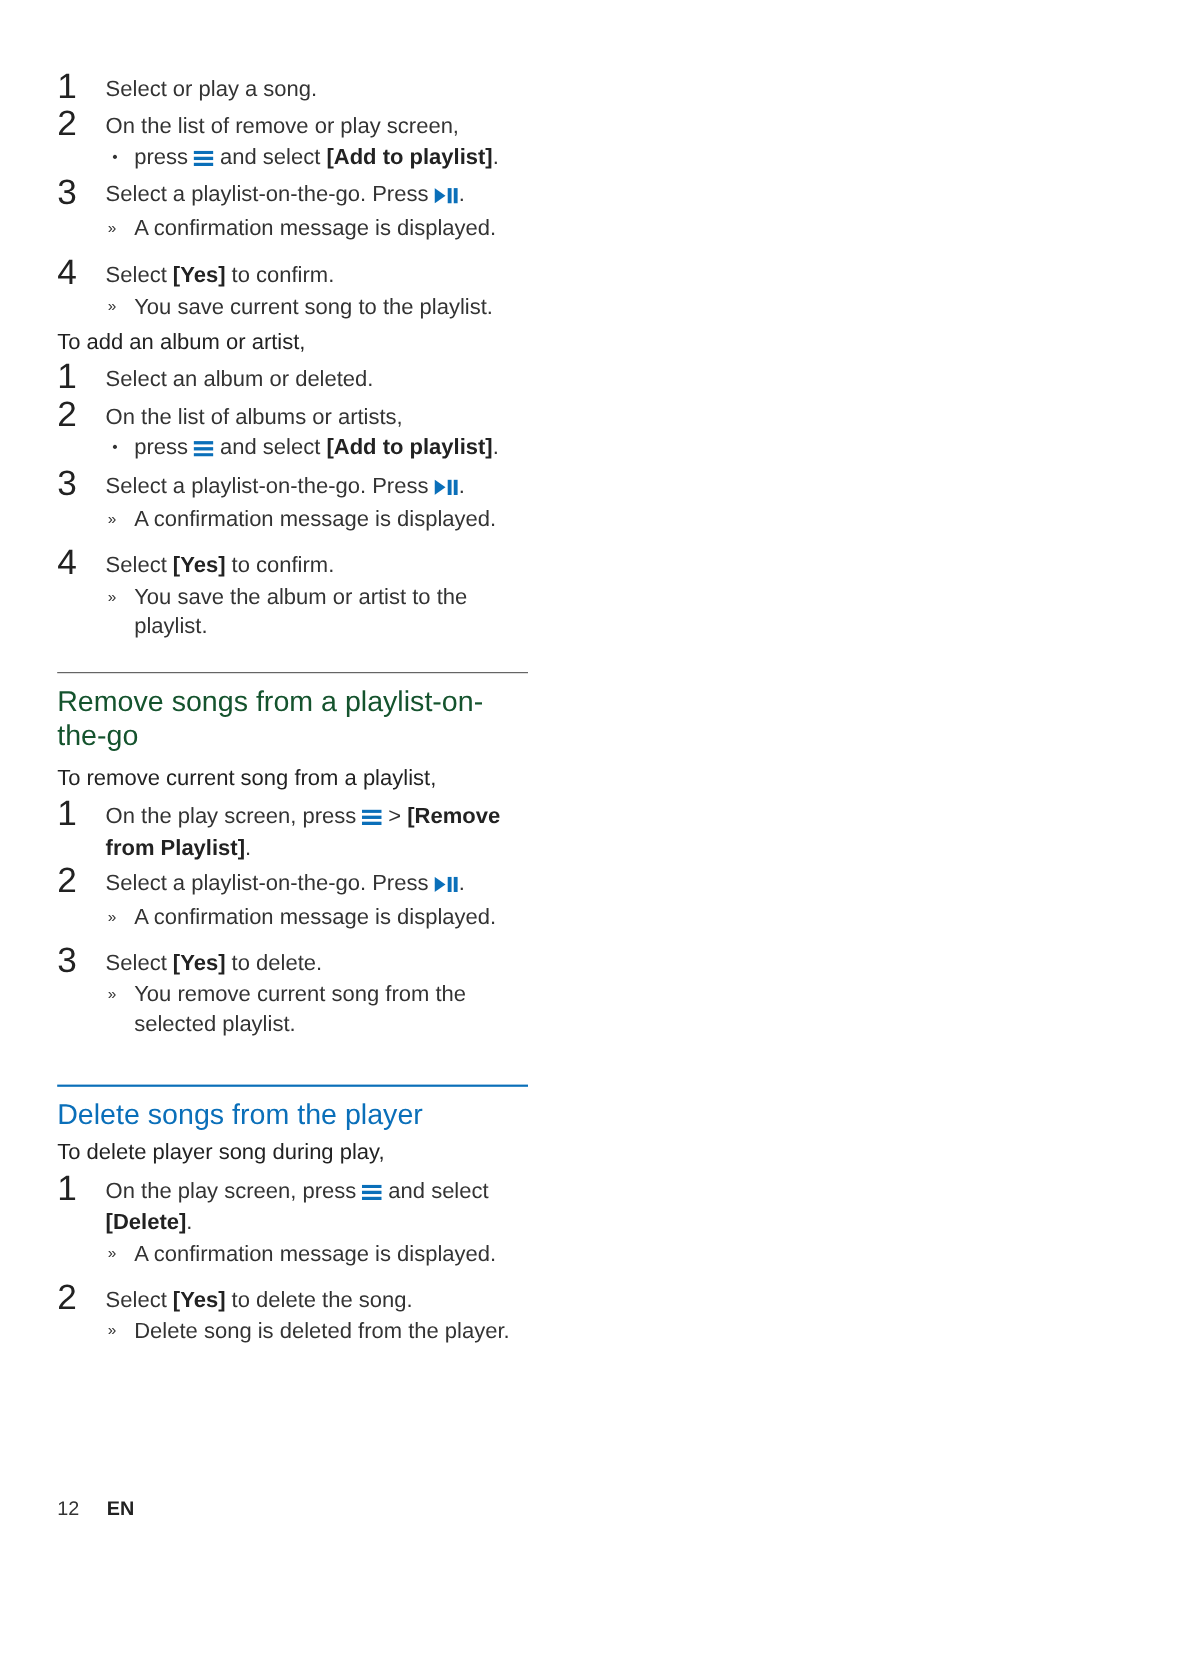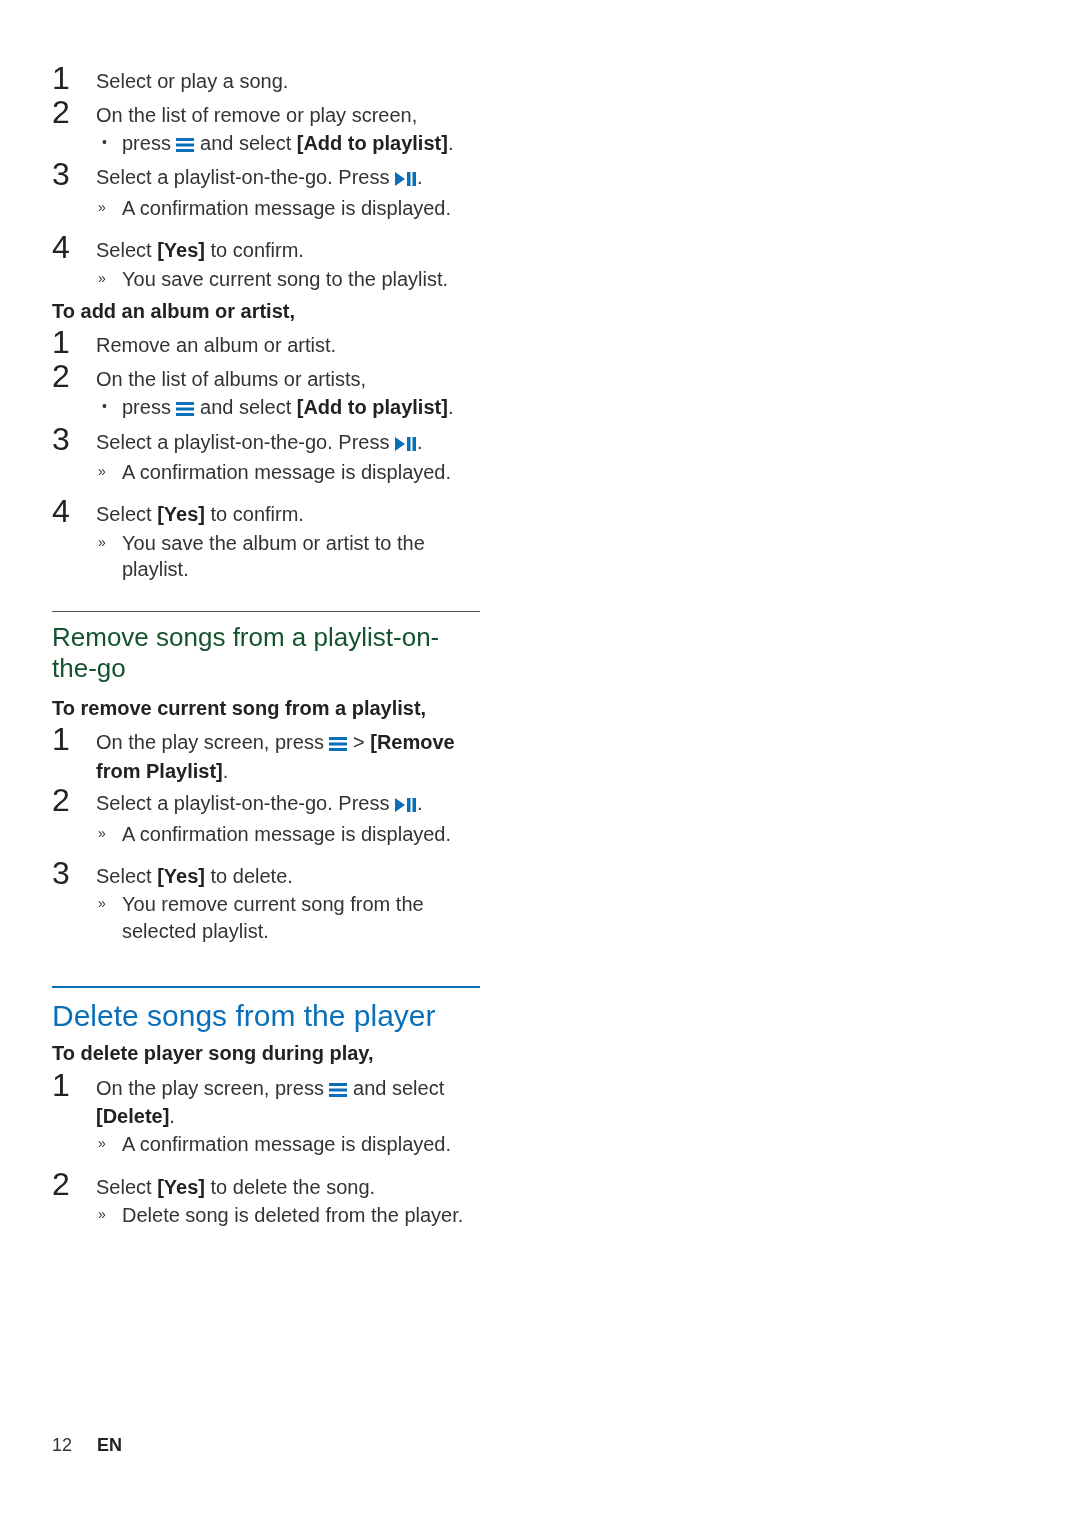--- a/index.html
+++ b/index.html
@@ -7,30 +7,30 @@
   .page { padding: 62px 60px 50px 52px; width: 540px; }
   .step { display: flex; margin-bottom: 0; }
   .step-num { width: 44px; font-size: 32px; font-weight: 300; color: #222; line-height: 1.05; flex-shrink: 0; }
   .step-body { flex: 1; font-size: 20px; font-weight: 300; color: #333; line-height: 1.32; padding-top: 6px; }
   .bullet-row { display: flex; margin-top: 2px; }
   .bullet-mark { width: 26px; font-size: 14px; color: #333; padding-top: 3px; flex-shrink: 0; text-align: left; padding-left: 6px; }
   .result-row { display: flex; margin-top: 2px; }
   .result-mark { width: 26px; font-size: 14px; color: #333; padding-top: 3px; flex-shrink: 0; padding-left: 2px; }
   .result-text, .bullet-text { flex: 1; font-size: 20px; font-weight: 300; color: #333; line-height: 1.32; }
   .bold { font-weight: 600; color: #222; }
-  .section-lead { font-size: 20px; font-weight: 700; color: #222; margin: 6px 0 2px 0; line-height: 1.32; }
+  .section-lead { font-size: 20px; font-weight: 400; color: #222; margin: 6px 0 2px 0; line-height: 1.32; }
   .icon-menu { display: inline-block; vertical-align: -2px; }
   .icon-menu svg { width: 18px; height: 14px; }
   .icon-playpause { display: inline-block; vertical-align: -2px; }
   .icon-playpause svg { width: 22px; height: 14px; }
   .rule-thin { border: 0; border-top: 1px solid #555; margin: 28px 0 10px 0; }
   .rule-thick { border: 0; border-top: 2px solid #0a6fb9; margin: 42px 0 10px 0; }
   .h3 { color: #14532d; font-size: 26px; font-weight: 400; line-height: 1.22; margin-bottom: 10px; }
-  .h2 { color: #0a6fb9; font-size: 30px; font-weight: 400; line-height: 1.2; margin-bottom: 4px; }
-  .footer { position: absolute; top: 1435px; left: 52px; font-size: 18px; }
+  .h2 { color: #0a6fb9; font-size: 26px; font-weight: 400; line-height: 1.2; margin-bottom: 4px; }
+  .footer { position: absolute; top: 1361px; left: 52px; font-size: 18px; }
   .footer .pg { color: #333; font-weight: 400; margin-right: 20px; }
   .footer .lang { color: #222; font-weight: 600; }
 </style>
 </head>
 <body>
 
 <div class="page">
 
   <div class="step">
     <div class="step-num">1</div>
@@ -77,21 +77,21 @@
         <div class="result-mark">»</div>
         <div class="result-text">You save current song to the playlist.</div>
       </div>
     </div>
   </div>
 
   <div class="section-lead">To add an album or artist,</div>
 
   <div class="step">
     <div class="step-num">1</div>
-    <div class="step-body">Remove an album or artist.</div>
+    <div class="step-body">Select an album or deleted.</div>
   </div>
 
   <div class="step">
     <div class="step-num">2</div>
     <div class="step-body">
       <span>On the list of albums or artists,</span>
       <div class="bullet-row">
         <div class="bullet-mark">•</div>
         <div class="bullet-text">
           <span>press </span><span class="icon-menu"><svg viewBox="0 0 18 14">

